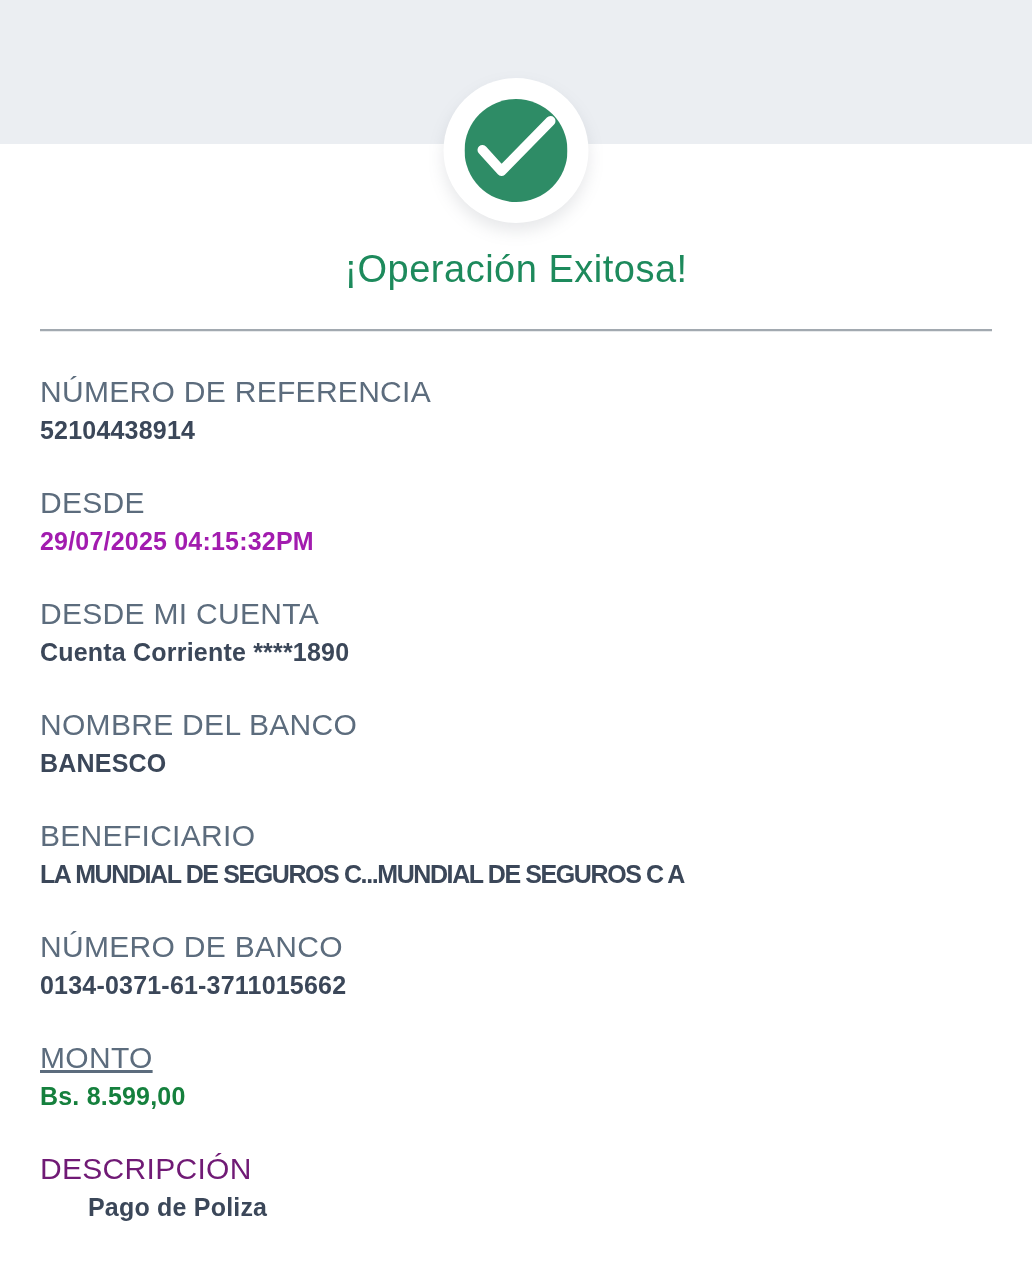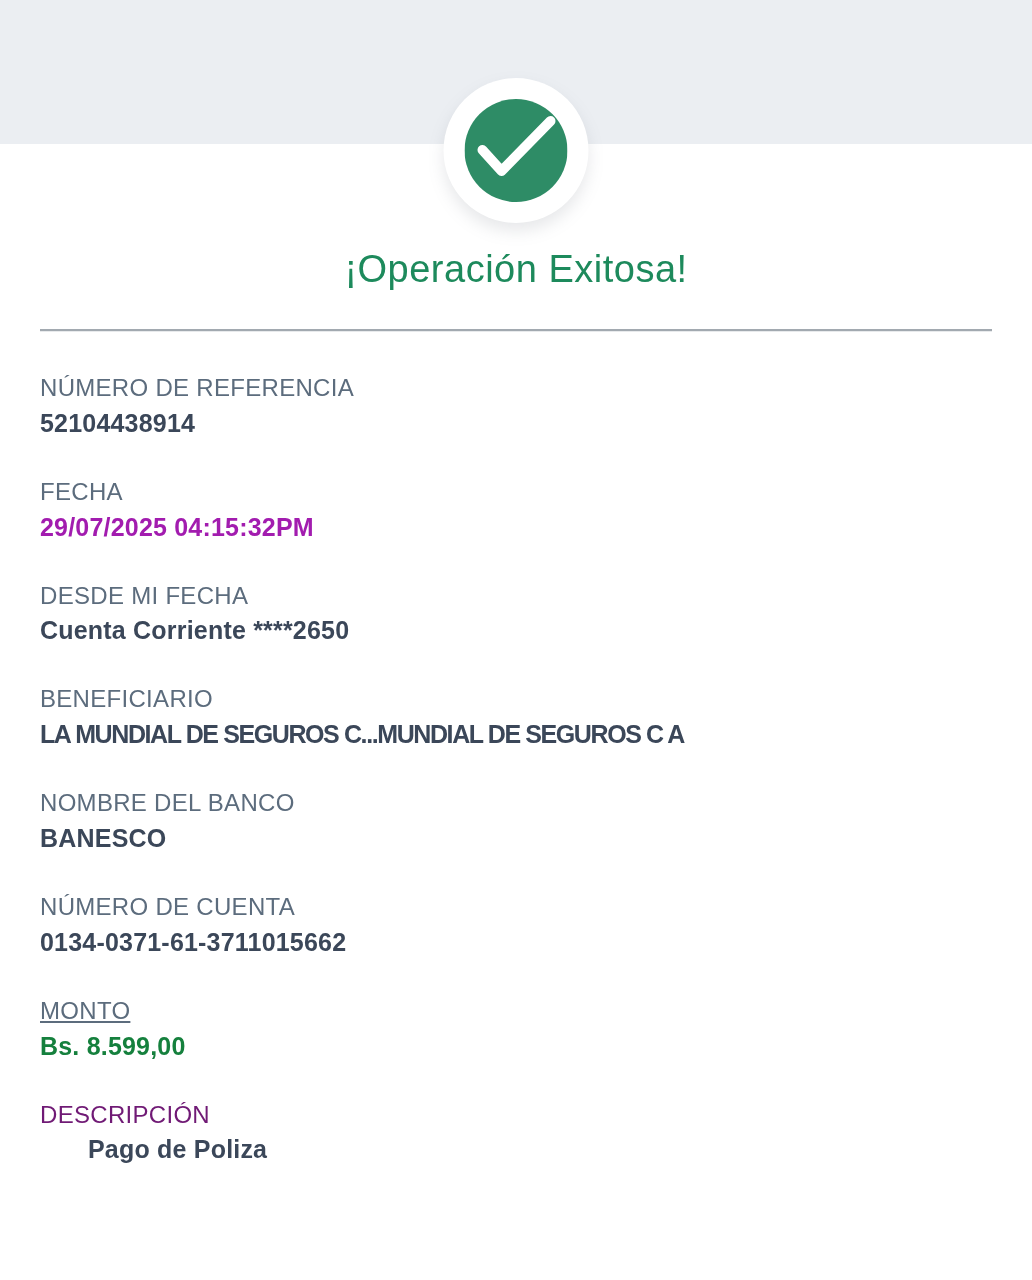--- a/index.html
+++ b/index.html
@@ -60,21 +60,21 @@
     border-bottom: 1px solid #e8eaec;
   }
   .fields {
     padding: 0 40px;
     margin-top: 42px;
   }
   .field {
     margin-bottom: 40px;
   }
   .field-label {
-    font-size: 24px;
+    font-size: 30px;
     color: #5c6c7d;
     letter-spacing: 0.3px;
     line-height: 1.2;
   }
   .field-value {
     margin-top: 5px;
     font-size: 25px;
     font-weight: 700;
     color: #3b4759;
     letter-spacing: 0.2px;
@@ -106,37 +106,37 @@
   <div class="success-title" style="color: rgb(29, 138, 92);">¡Operación Exitosa!</div>
 
   <div class="divider" style="background: rgb(162, 169, 176);"></div>
 
   <div class="fields" id="fields-container">
       <div class="field">
         <div class="field-label" style="color: rgb(92, 108, 125);">NÚMERO DE REFERENCIA</div>
         <div class="field-value" style="color: rgb(59, 71, 89);">52104438914</div>
       </div>
       <div class="field">
-        <div class="field-label" style="color: rgb(92, 108, 125);">FECHA</div>
+        <div class="field-label" style="color: rgb(92, 108, 125);">DESDE</div>
         <div class="field-value" style="color: #a21caf;">29/07/2025 04:15:32PM</div>
       </div>
       <div class="field">
-        <div class="field-label" style="color: rgb(92, 108, 125);">DESDE MI FECHA</div>
-        <div class="field-value" style="color: rgb(59, 71, 89);">Cuenta Corriente ****2650</div>
+        <div class="field-label" style="color: rgb(92, 108, 125);">DESDE MI CUENTA</div>
+        <div class="field-value" style="color: rgb(59, 71, 89);">Cuenta Corriente ****1890</div>
+      </div>
+      <div class="field">
+        <div class="field-label" style="color: rgb(92, 108, 125);">NOMBRE DEL BANCO</div>
+        <div class="field-value" style="color: rgb(59, 71, 89);">BANESCO</div>
       </div>
       <div class="field">
         <div class="field-label" style="color: rgb(92, 108, 125);">BENEFICIARIO</div>
         <div class="field-value condensed" style="color: rgb(59, 71, 89);">LA MUNDIAL DE SEGUROS C...MUNDIAL DE SEGUROS C A</div>
       </div>
       <div class="field">
-        <div class="field-label" style="color: rgb(92, 108, 125);">NOMBRE DEL BANCO</div>
-        <div class="field-value" style="color: rgb(59, 71, 89);">BANESCO</div>
-      </div>
-      <div class="field">
-        <div class="field-label" style="color: rgb(92, 108, 125);">NÚMERO DE CUENTA</div>
+        <div class="field-label" style="color: rgb(92, 108, 125);">NÚMERO DE BANCO</div>
         <div class="field-value" style="color: rgb(59, 71, 89);">0134-0371-61-3711015662</div>
       </div>
       <div class="field">
         <div class="field-label" style="color: rgb(92, 108, 125); text-decoration: underline;">MONTO</div>
         <div class="field-value" style="color: #15803d;">Bs. 8.599,00</div>
       </div>
       <div class="field">
         <div class="field-label" style="color: #701a75;">DESCRIPCIÓN</div>
         <div class="field-value" style="color: rgb(59, 71, 89); margin-left: 48px;">Pago de Poliza</div>
       </div>

